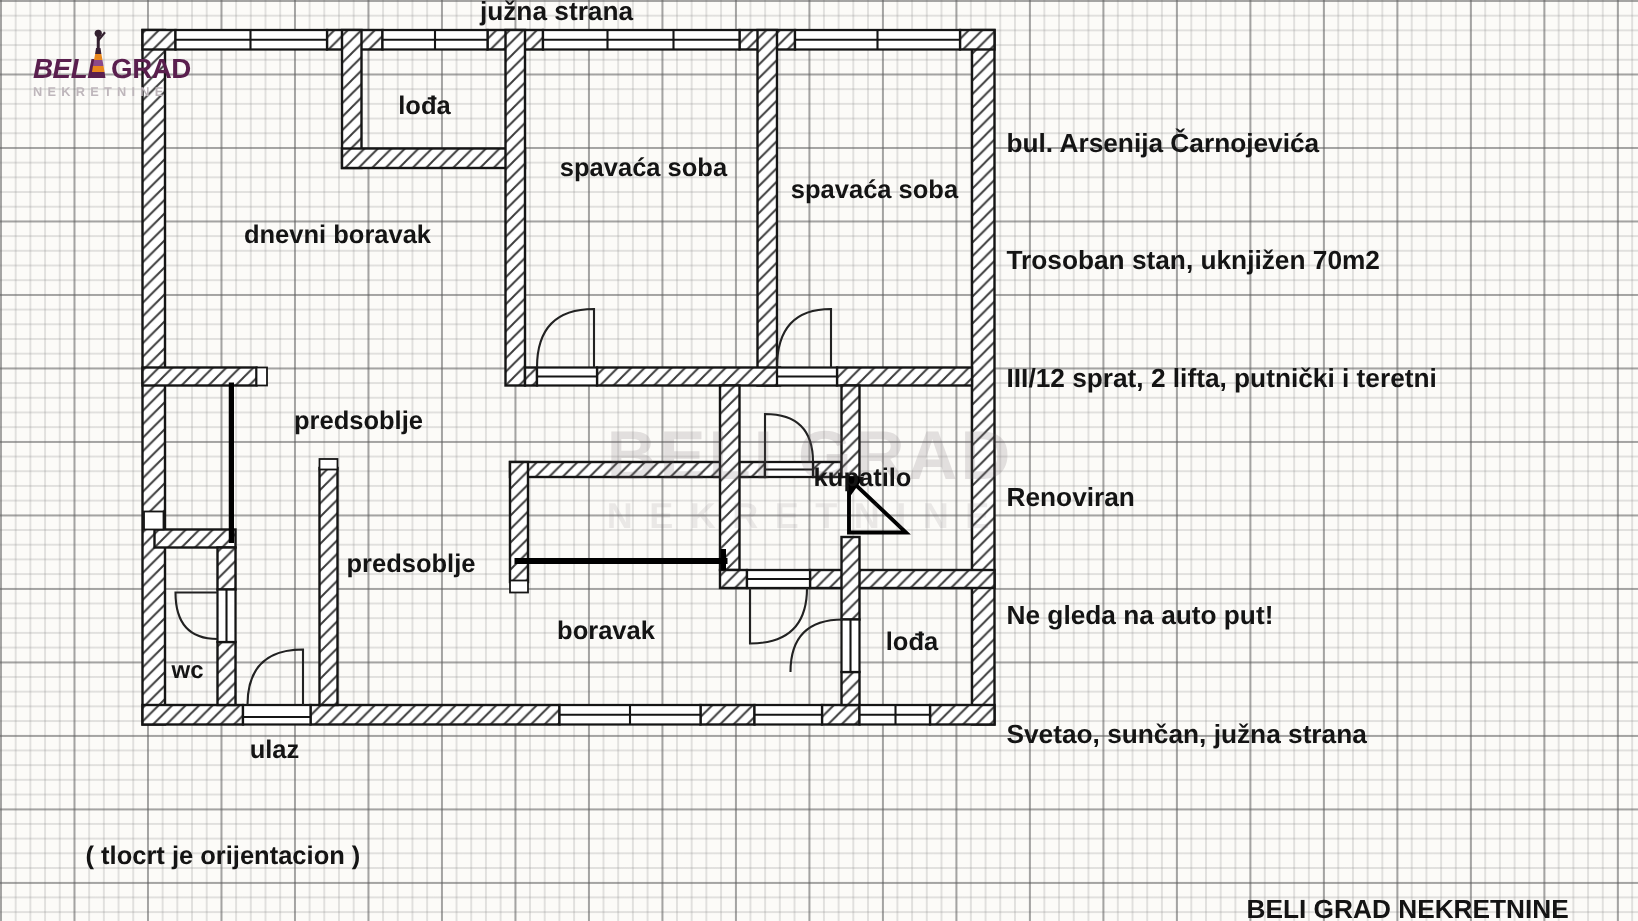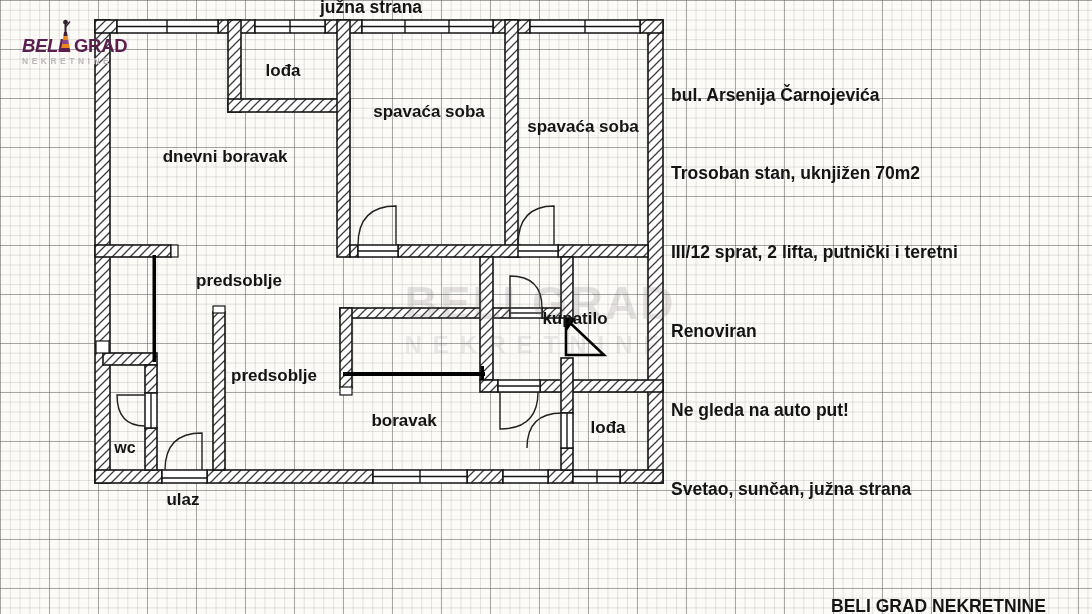--- a/index.html
+++ b/index.html
@@ -176,20 +176,21 @@
   <div class="lbl" style="left:429px;top:102px;">spavaća soba</div>
   <div class="lbl" style="left:583px;top:117px;">spavaća soba</div>
   <div class="lbl" style="left:225px;top:147px;">dnevni boravak</div>
   <div class="lbl" style="left:239px;top:271px;">predsoblje</div>
   <div class="lbl" style="left:575px;top:309px;">kupatilo</div>
   <div class="lbl" style="left:274px;top:366px;">predsoblje</div>
   <div class="lbl" style="left:404px;top:411px;">boravak</div>
   <div class="lbl" style="left:608px;top:418px;">lođa</div>
   <div class="lbl" style="left:125px;top:439px;font-size:16px;text-align:right;">wc</div>
   <div class="lbl" style="left:183px;top:490px;">ulaz</div>
+  <div class="note">( tlocrt je orijentacion )</div>
 
   <div class="info">
     <div>bul. Arsenija Čarnojevića</div>
     <div>Trosoban stan, uknjižen 70m2</div>
     <div>III/12 sprat, 2 lifta, putnički i teretni</div>
     <div>Renoviran</div>
     <div>Ne gleda na auto put!</div>
     <div>Svetao, sunčan, južna strana</div>
     
     

